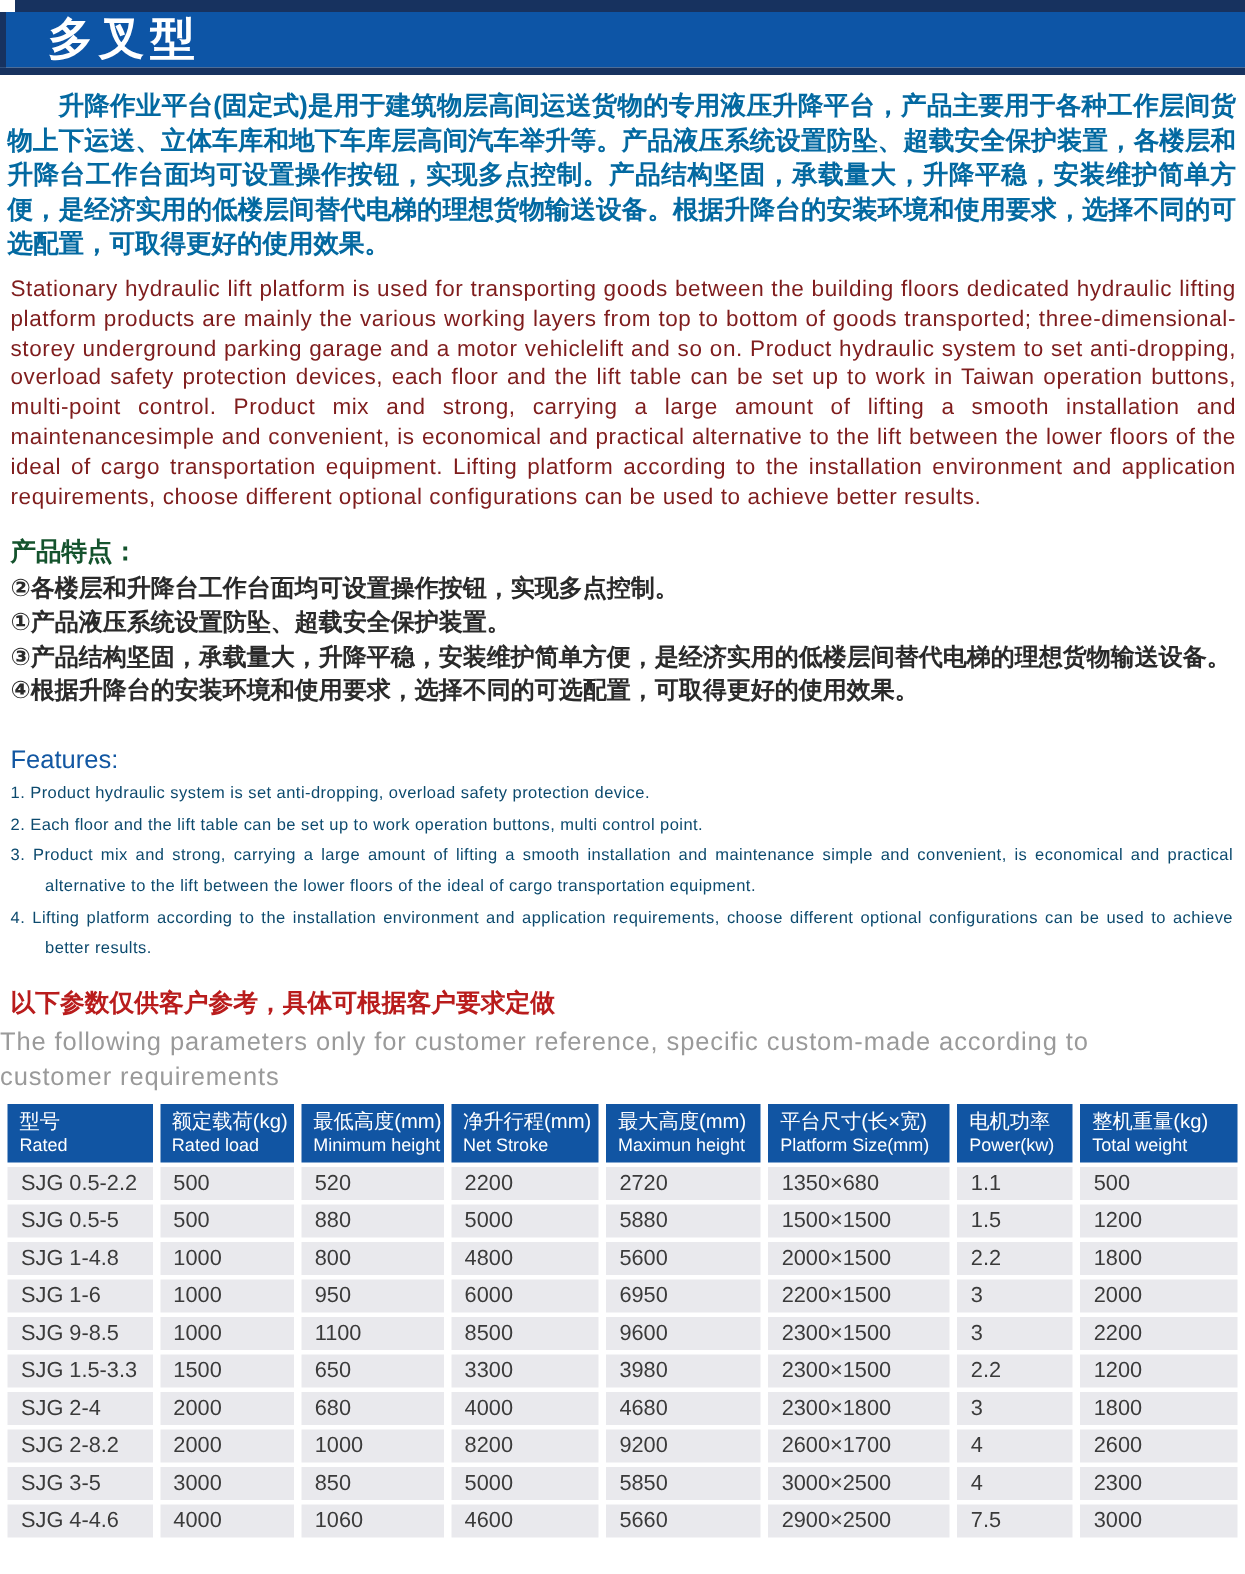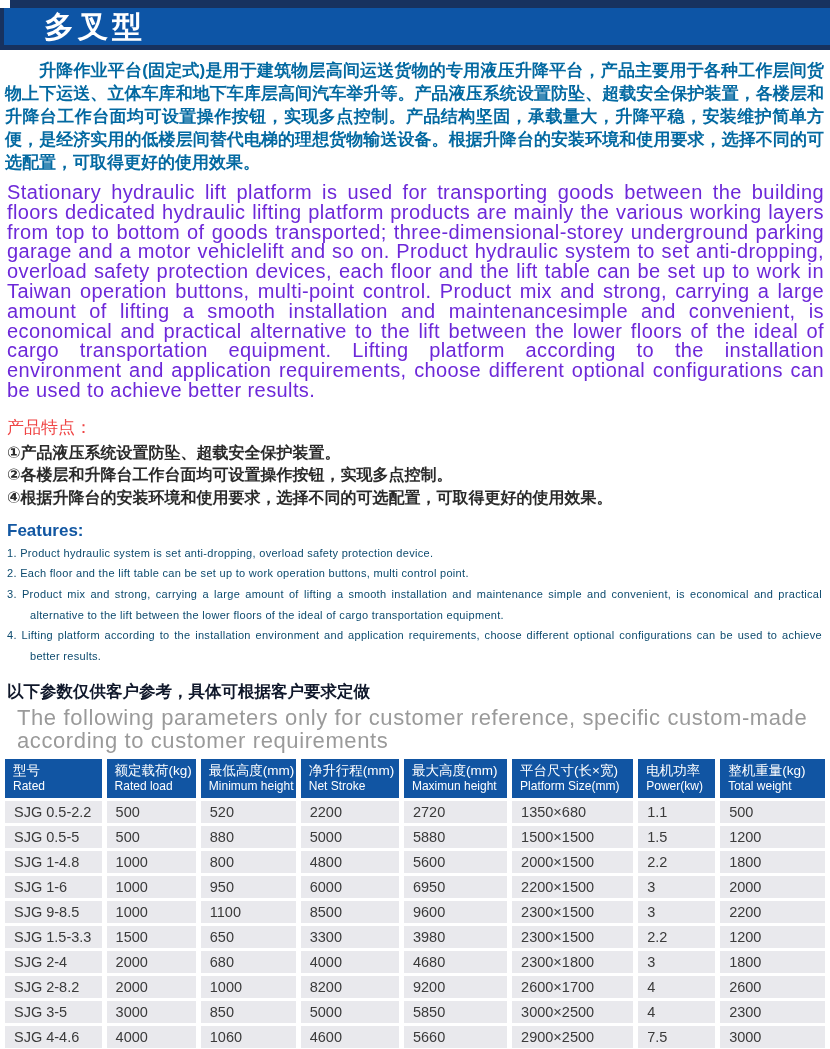--- a/index.html
+++ b/index.html
@@ -3,36 +3,36 @@
 <meta charset="utf-8">
 <style>
   * { margin:0; padding:0; box-sizing:border-box; }
   body { background:#ffffff; font-family:"Liberation Sans","DejaVu Sans",sans-serif; }
   .page { width:830px; height:1049px; background:#fff; overflow:hidden; position:relative; }
 
   
   .banner { width:100%; }
   .banner-stripe-top { height:8px; margin-left:10px; background:#17325f; }
   .banner-bar { height:37px; background:#0d55a6; border-left:4px solid #17325f; display:flex; align-items:center; }
-  .banner-title { color:#ffffff; font-size:30px; font-weight:bold; letter-spacing:4px; padding-left:40px; line-height:34px; }
+  .banner-title { color:#ffffff; font-size:30px; font-weight:bold; letter-spacing:4px; padding-left:28px; line-height:34px; }
   .banner-stripe-bottom { height:5px; background:#17325f; }
 
   
   .cn-intro { margin:9px 6px 0 5px; font-size:17px; line-height:23px; color:#0369a1; font-weight:600; text-indent:2em; text-align:justify; }
-  .en-intro { margin:9px 6px 0 7px; font-size:20px; line-height:19.8px; color:#6d28d9; letter-spacing:0.4px; text-align:justify; }
-
-  
-  .cn-heading { margin:15px 0 3px 7px; font-size:17px; font-weight:normal; color:#ef4444; }
+  .en-intro { margin:9px 6px 0 7px; font-size:15px; line-height:19.8px; color:#7f1d1d; letter-spacing:0.4px; text-align:justify; }
+
+  
+  .cn-heading { margin:15px 0 3px 7px; font-size:17px; font-weight:bold; color:#14532d; }
   .cn-feature { margin-left:7px; margin-right:6px; font-size:16px; line-height:22.7px; color:#2a2a2a; font-weight:600; }
-  .en-heading { margin:11px 0 2px 7px; font-size:17px; font-weight:bold; color:#1257a2; }
+  .en-heading { margin:24px 0 2px 7px; font-size:17px; font-weight:normal; color:#1257a2; }
   .en-feature { margin-left:7px; margin-right:8px; font-size:11px; line-height:20.6px; color:#0c4a6e; letter-spacing:0.3px; padding-left:23px; text-indent:-23px; text-align:justify; }
 
   
-  .note-cn { margin:15px 0 3px 7px; font-size:16.5px; font-weight:bold; color:#0f172a; }
-  .note-en { margin:3px 0 4px 17px; width:792px; font-size:22px; line-height:23px; color:#9a9a9a; letter-spacing:0.6px; }
+  .note-cn { margin:15px 0 3px 7px; font-size:16.5px; font-weight:bold; color:#b91c1c; }
+  .note-en { margin:3px 0 4px 0; width:792px; font-size:17px; line-height:23px; color:#9a9a9a; letter-spacing:0.6px; }
 
   
   table.spec { width:830px; border-collapse:separate; border-spacing:5px 3px; table-layout:fixed; margin-top:2px; }
   table.spec th { background:#1155a3; color:#ffffff; text-align:left; vertical-align:middle; padding:4px 8px 5px 8px; height:26px; font-weight:normal; }
   table.spec th .h-cn { font-size:13.5px; line-height:16px; white-space:nowrap; }
   table.spec th .h-en { font-size:12px; line-height:14px; white-space:nowrap; }
   table.spec td { background:#e9e9ed; color:#3a3a3a; font-size:14.5px; height:22px; padding:1px 9px; white-space:nowrap; overflow:hidden; }
 </style>
 </head>
 <body>
@@ -45,22 +45,23 @@
       <span class="banner-title">多叉型</span>
     </div>
     <div class="banner-stripe-bottom"></div>
   </div>
 
   <p class="cn-intro">升降作业平台(固定式)是用于建筑物层高间运送货物的专用液压升降平台，产品主要用于各种工作层间货物上下运送、立体车库和地下车库层高间汽车举升等。产品液压系统设置防坠、超载安全保护装置，各楼层和升降台工作台面均可设置操作按钮，实现多点控制。产品结构坚固，承载量大，升降平稳，安装维护简单方便，是经济实用的低楼层间替代电梯的理想货物输送设备。根据升降台的安装环境和使用要求，选择不同的可选配置，可取得更好的使用效果。</p>
   <p class="en-intro">Stationary hydraulic lift platform is used for transporting goods between the building floors dedicated hydraulic lifting platform products are mainly the various working layers from top to bottom of goods transported; three-dimensional-storey underground parking garage and a motor vehiclelift and so on. Product hydraulic system to set anti-dropping, overload safety protection devices, each floor and the lift table can be set up to work in Taiwan operation buttons, multi-point control. Product mix and strong, carrying a large amount of lifting a smooth installation and maintenancesimple and convenient, is economical and practical alternative to the lift between the lower floors of the ideal of cargo transportation equipment. Lifting platform according to the installation environment and application requirements, choose different optional configurations can be used to achieve better results.</p>
 
   <h2 class="cn-heading">产品特点：</h2>
   <div>
+    <p class="cn-feature">②各楼层和升降台工作台面均可设置操作按钮，实现多点控制。</p>
     <p class="cn-feature">①产品液压系统设置防坠、超载安全保护装置。</p>
-    <p class="cn-feature">②各楼层和升降台工作台面均可设置操作按钮，实现多点控制。</p>
+    <p class="cn-feature">③产品结构坚固，承载量大，升降平稳，安装维护简单方便，是经济实用的低楼层间替代电梯的理想货物输送设备。</p>
     <p class="cn-feature">④根据升降台的安装环境和使用要求，选择不同的可选配置，可取得更好的使用效果。</p>
   </div>
 
   <h2 class="en-heading">Features:</h2>
   <div>
     <p class="en-feature">1. Product hydraulic system is set anti-dropping, overload safety protection device.</p>
     <p class="en-feature">2. Each floor and the lift table can be set up to work operation buttons, multi control point.</p>
     <p class="en-feature">3. Product mix and strong, carrying a large amount of lifting a smooth installation and maintenance simple and convenient, is economical and practical alternative to the lift between the lower floors of the ideal of cargo transportation equipment.</p>
     <p class="en-feature">4. Lifting platform according to the installation environment and application requirements, choose different optional configurations can be used to achieve better results.</p>
   </div>

